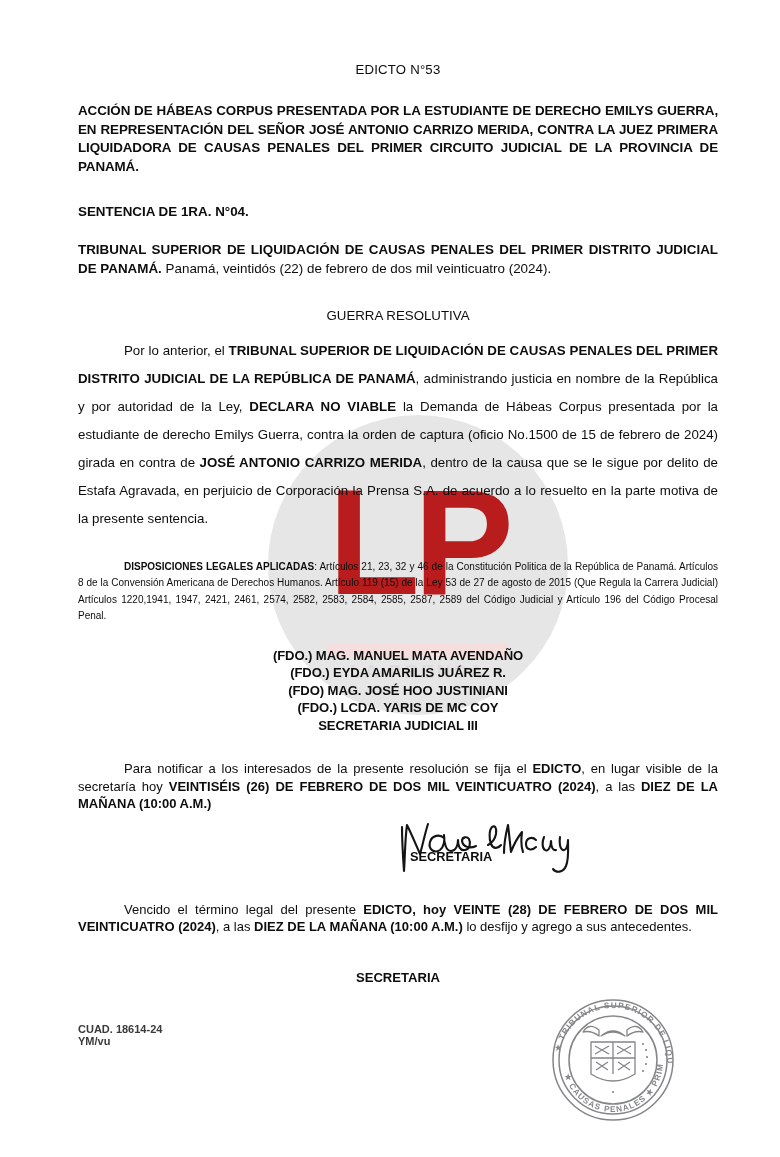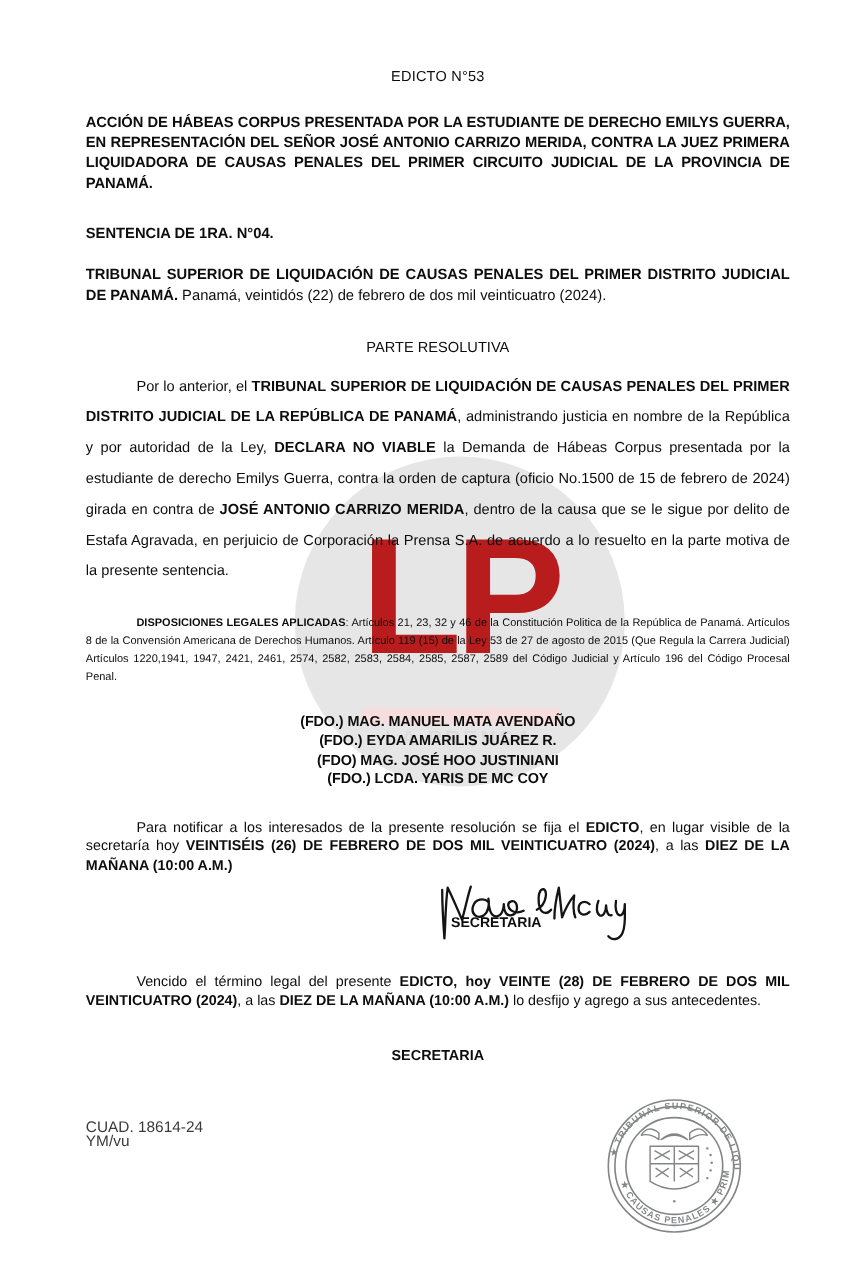--- a/index.html
+++ b/index.html
@@ -167,24 +167,25 @@
   }
 
   .secretaria-foot {
     margin-top: 34px;
     text-align: center;
     font-size: 13.1px;
     font-weight: bold;
   }
 
   .footer-ref {
-    margin-top: 51px;
-    font-size: 14px;
+    margin-top: 38px;
+    font-size: 11px;
     line-height: 12.5px;
     color: #3a3a3a;
+    font-weight: bold;
   }
 
   
   #seal {
     position: absolute;
     left: 543px;
     top: 992px;
     width: 140px;
     height: 136px;
     z-index: 3;
@@ -206,32 +207,33 @@
   <div id="content">
 
     <div class="center doc-title">EDICTO N°53</div>
 
     <div class="just block-caps">ACCIÓN DE HÁBEAS CORPUS PRESENTADA POR LA ESTUDIANTE DE DERECHO EMILYS GUERRA, EN REPRESENTACIÓN DEL SEÑOR JOSÉ ANTONIO CARRIZO MERIDA,  CONTRA LA JUEZ PRIMERA LIQUIDADORA DE CAUSAS PENALES DEL PRIMER CIRCUITO JUDICIAL DE LA PROVINCIA DE PANAMÁ.</div>
 
     <div class="sentencia">SENTENCIA DE 1RA. N°04.</div>
 
     <div class="just tribunal-line"><b>TRIBUNAL SUPERIOR DE LIQUIDACIÓN DE CAUSAS PENALES DEL PRIMER DISTRITO JUDICIAL DE PANAMÁ.</b> <span>Panamá, veintidós (22) de febrero de dos mil veinticuatro  (2024).</span></div>
 
-    <div class="center parte">PARTE RESOLUTIVA</div>
+    <div class="center parte">GUERRA RESOLUTIVA</div>
 
     <div class="just body-para"><span class="ind"></span><span>Por lo anterior, el </span><b>TRIBUNAL SUPERIOR DE LIQUIDACIÓN  DE CAUSAS PENALES DEL PRIMER DISTRITO JUDICIAL DE LA REPÚBLICA DE PANAMÁ</b><span>, administrando justicia en nombre de la República y por autoridad de la Ley, </span><b>DECLARA NO VIABLE</b><span>  la  Demanda  de Hábeas Corpus presentada por la estudiante de derecho Emilys Guerra, contra la orden de captura (oficio No.1500 de 15 de febrero de 2024) girada en contra de </span><b>JOSÉ ANTONIO CARRIZO MERIDA</b><span>, dentro de la causa que se le sigue por delito de Estafa Agravada, en perjuicio de Corporación la Prensa S.A. de acuerdo a lo resuelto en la parte motiva de la presente sentencia.</span></div>
 
     <div class="just dispos"><span class="ind"></span><b>DISPOSICIONES LEGALES APLICADAS</b><span>: Artículos 21, 23, 32 y 46 de la Constitución Politica de la República de Panamá.  Artículos 8  de la Convensión Americana de Derechos Humanos. Artículo 119 (15) de la Ley 53 de 27 de agosto de 2015 (Que Regula la Carrera Judicial)  Artículos 1220,1941, 1947, 2421, 2461, 2574, 2582, 2583, 2584, 2585, 2587, 2589 del Código Judicial y  Artículo 196 del Código Procesal Penal.</span></div>
 
 
     <div class="signers">
       <div>(FDO.) MAG. MANUEL MATA AVENDAÑO</div>
       <div>(FDO.) EYDA AMARILIS JUÁREZ R.</div>
       <div>(FDO) MAG. JOSÉ HOO JUSTINIANI</div>
       <div>(FDO.) LCDA. YARIS DE MC COY</div>
+      <div>SECRETARIA JUDICIAL III</div>
     </div>
 
     <div class="just notice-para"><span class="ind"></span><span>Para notificar a los interesados de la presente resolución se fija el </span><b>EDICTO</b><span>, en lugar visible de la secretaría hoy  </span><b>VEINTISÉIS (26) DE  FEBRERO DE DOS MIL VEINTICUATRO  (2024)</b><span>, a las  </span><b>DIEZ DE LA MAÑANA (10:00 A.M.)</b></div>
 
     <div class="sig-wrap">
       <svg class="sig-ink" width="180" height="62" viewBox="0 0 180 62">
         <g fill="none" stroke="#141414" stroke-width="2.1" stroke-linecap="round" stroke-linejoin="round">
           <path d="M6 14 C6 28, 7 44, 8 58 C9 44, 9 26, 11 12 C16 22, 20 32, 24 41 C27 31, 29 20, 32 11"></path>
           <path d="M48 25 C44 21, 36 22, 34 29 C32 36, 38 41, 44 37 C48 34, 49 27, 48 22 C48 30, 50 38, 55 38 C60 38, 62 32, 62 27 C62 33, 64 38, 69 37 C74 36, 75 30, 73 26 C71 23, 66 24, 66 28 C67 34, 74 36, 80 33"></path>
           <path d="M92 32 C96 30, 99 26, 100 21 C101 15, 99 12, 96 14 C93 17, 93 26, 95 31 C97 36, 102 36, 105 32"></path>

